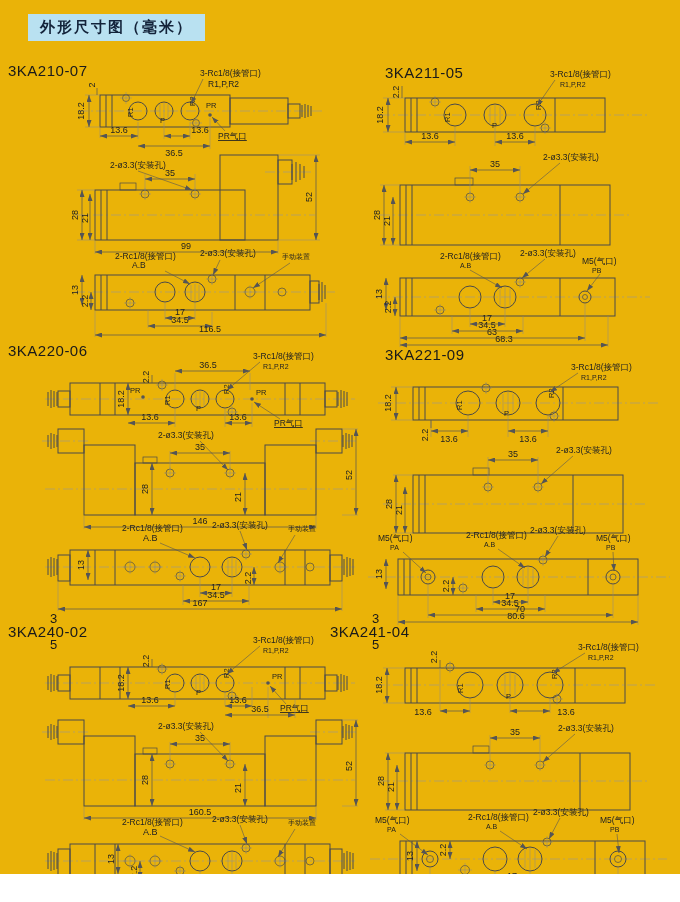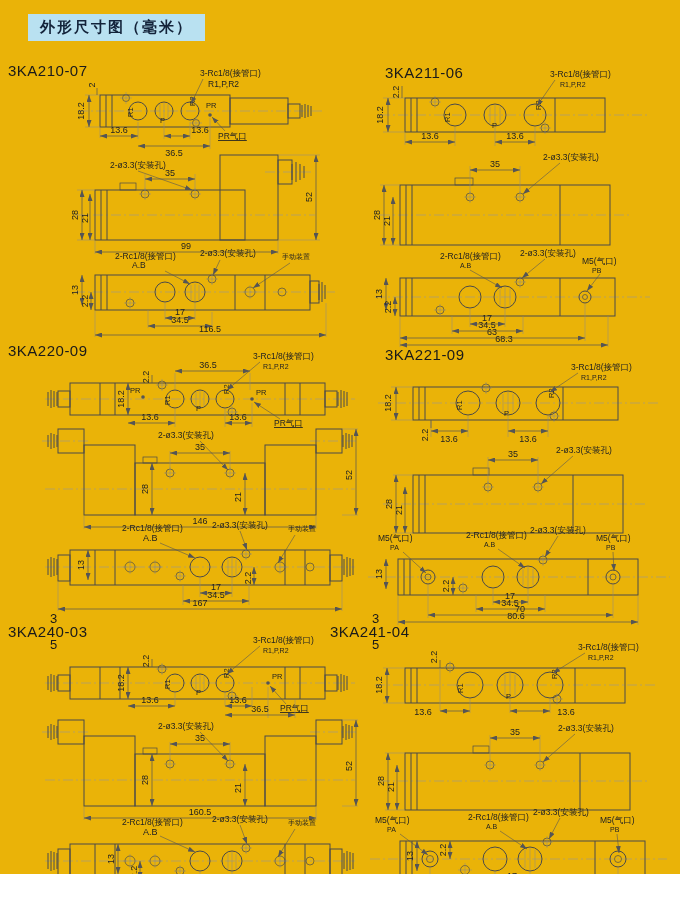--- a/index.html
+++ b/index.html
@@ -38,26 +38,26 @@
         </marker>
 <marker id="ar" markerWidth="7" markerHeight="5" refX="0" refY="2.5" orient="auto" markerUnits="userSpaceOnUse">
           <path d="M7,0L0,2.5L7,5z" fill="#555"></path>
         </marker>
 </defs>
     </svg>
 
 <div id="hdr">外形尺寸图（毫米）</div>
 
 <div class="model" style="left:8px;top:62px">3KA210-07</div>
-<div class="model" style="left:385px;top:64px">3KA211-06</div>
-<div class="model" style="left:8px;top:342px">3KA220-09</div>
+<div class="model" style="left:385px;top:64px">3KA211-05</div>
+<div class="model" style="left:8px;top:342px">3KA220-06</div>
 <div class="model" style="left:385px;top:346px">3KA221-09</div>
 <div class="model stacked" style="left:8px;top:612px">
   <span class="st">3</span>
-  <span>3KA240-03</span>
+  <span>3KA240-02</span>
   <span class="sb">5</span>
 </div>
 <div class="model stacked" style="left:330px;top:612px">
   <span class="st">3</span>
   <span>3KA241-04</span>
   <span class="sb">5</span>
 </div>
 
 <svg style="left:60px;top:60px" width="280" height="282" viewBox="0 0 280 282">
  <g>

